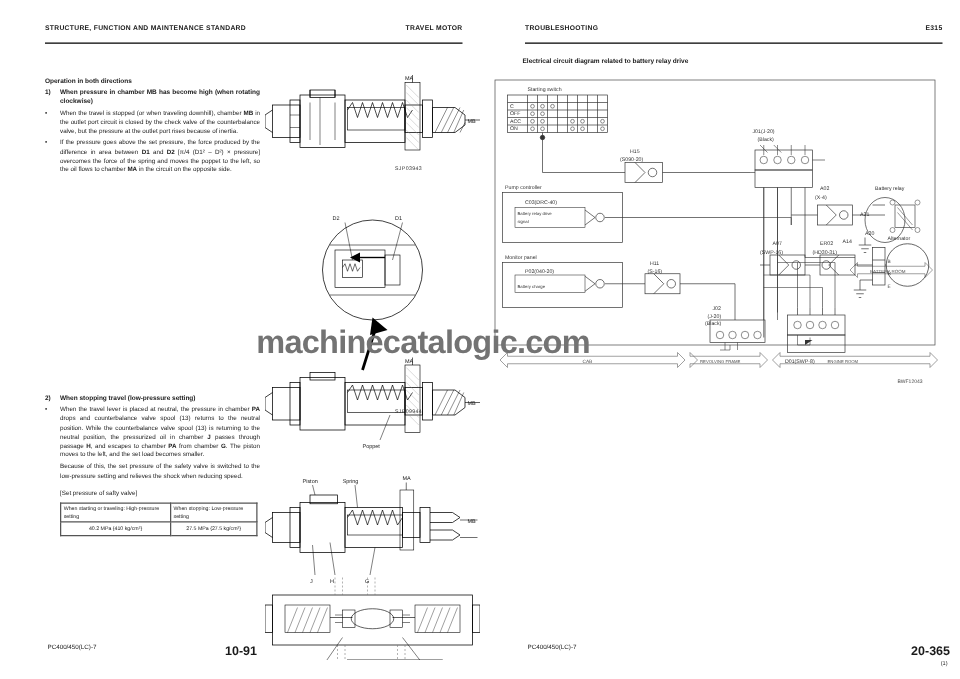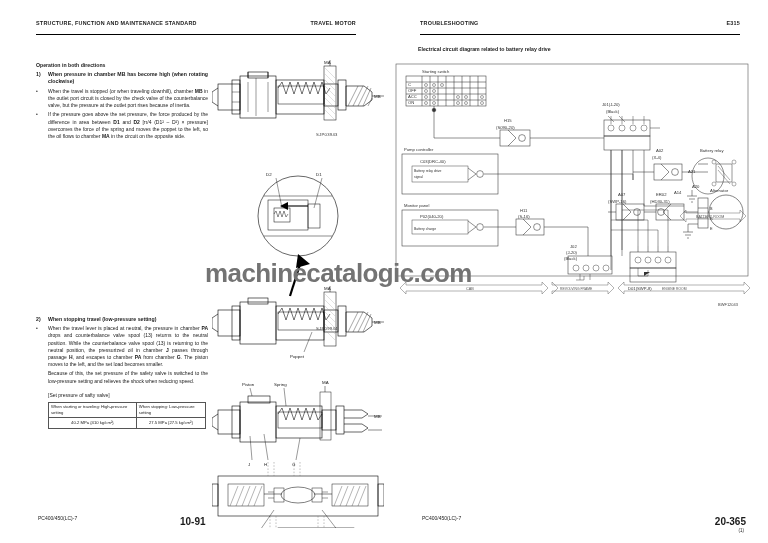--- a/index.html
+++ b/index.html
@@ -1,18 +1,18 @@
 <!DOCTYPE html>
 <html><head>
 <meta charset="utf-8">
 <style>
   html,body{margin:0;padding:0;background:#ffffff;}
   body{width:768px;height:543px;position:relative;overflow:hidden;
        font-family:"Liberation Sans","DejaVu Sans",sans-serif;color:#1a1a1a;}
-  .page{position:absolute;top:0;width:384px;height:543px;}
+  .page{position:absolute;top:0;width:384px;height:543px;padding-left:14px;}
   .page.left{left:0;}
   .page.right{left:384px;}
 
   
   .pg-head{position:absolute;top:20px;left:36px;right:28px;height:14px;
            border-bottom:1.2px solid #000;}
   .pg-head .ttl{position:absolute;left:0;top:0;font-size:5.4px;font-weight:bold;
                 letter-spacing:.25px;white-space:nowrap;}
   .pg-head .sub{position:absolute;right:0;top:0;font-size:5.4px;font-weight:bold;
                 letter-spacing:.25px;white-space:nowrap;}

